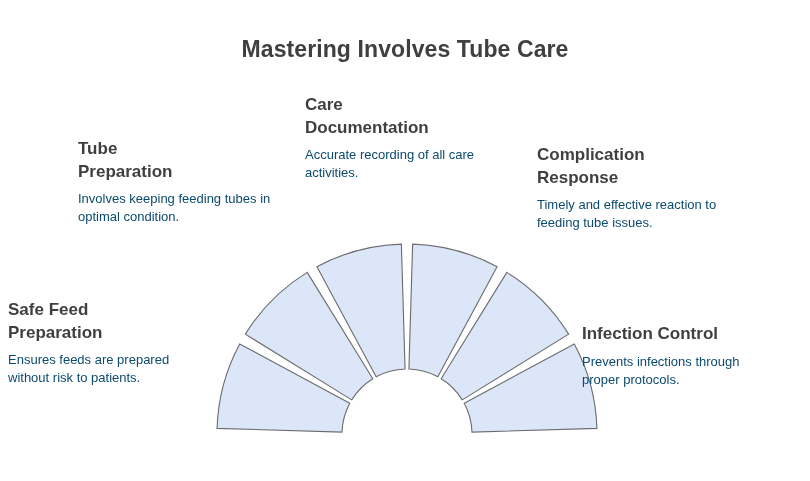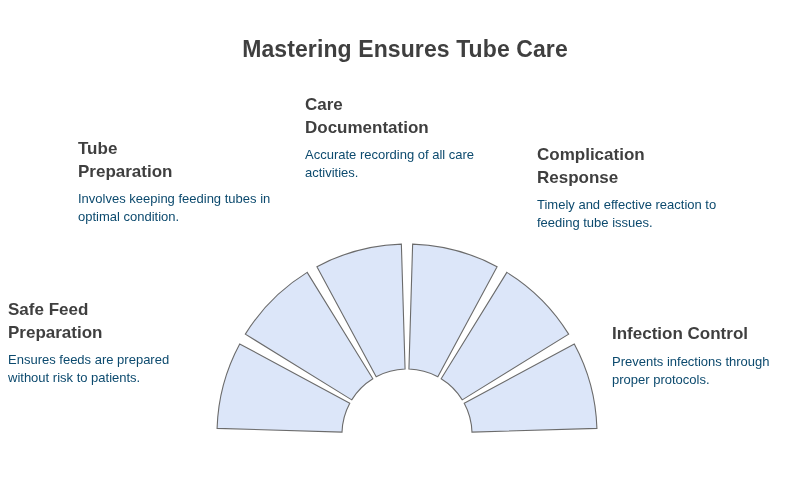--- a/index.html
+++ b/index.html
@@ -73,31 +73,31 @@
     left: 537px;
     top: 144px;
     width: 206px;
   }
   #label-safe-feed-preparation {
     left: 8px;
     top: 299px;
     width: 204px;
   }
   #label-infection-control {
-    left: 612px;
+    left: 582px;
     top: 323px;
     width: 196px;
   }
 </style>
 </head>
 <body>
 
 <div id="canvas">
 
-  <div id="page-title">Mastering Ensures Tube Care</div>
+  <div id="page-title">Mastering Involves Tube Care</div>
 
   <svg id="diagram-svg" width="810" height="481" viewBox="0 0 810 481">
     <g id="segments-group">
         <path d="M 217.08362657731703 428.36341362382893 A 190 190 0 0 1 239.70930283325927 343.9232402810478 L 349.76897202190446 403.1842664119374 A 65 65 0 0 0 342.02860909224 432.0716941344678 Z" class="segment-shape" fill="#dce6f9" stroke="#6b6b6b"></path>
         <path d="M 245.34588920943025 334.16038629626917 A 190 190 0 0 1 307.16038629626917 272.34588920943025 L 372.8443426803026 378.69727788743666 A 65 65 0 0 0 351.69727788743666 399.8443426803026 Z" class="segment-shape" fill="#dce6f9" stroke="#6b6b6b"></path>
         <path d="M 316.9232402810479 266.70930283325924 A 190 190 0 0 1 401.36341362382893 244.08362657731703 L 405.0716941344678 369.02860909224 A 65 65 0 0 0 376.1842664119375 376.76897202190446 Z" class="segment-shape" fill="#dce6f9" stroke="#6b6b6b"></path>
         <path d="M 412.63658637617107 244.08362657731703 A 190 190 0 0 1 497.0767597189521 266.70930283325924 L 437.8157335880626 376.76897202190446 A 65 65 0 0 0 408.9283058655322 369.02860909224 Z" class="segment-shape" fill="#dce6f9" stroke="#6b6b6b"></path>
         <path d="M 506.8396137037309 272.3458892094303 A 190 190 0 0 1 568.6541107905698 334.1603862962691 L 462.30272211256334 399.8443426803026 A 65 65 0 0 0 441.1556573196974 378.69727788743666 Z" class="segment-shape" fill="#dce6f9" stroke="#6b6b6b"></path>
         <path d="M 574.2906971667408 343.9232402810479 A 190 190 0 0 1 596.9163734226829 428.36341362382893 L 471.97139090776 432.0716941344678 A 65 65 0 0 0 464.23102797809554 403.1842664119374 Z" class="segment-shape" fill="#dce6f9" stroke="#6b6b6b"></path>
       </g>

